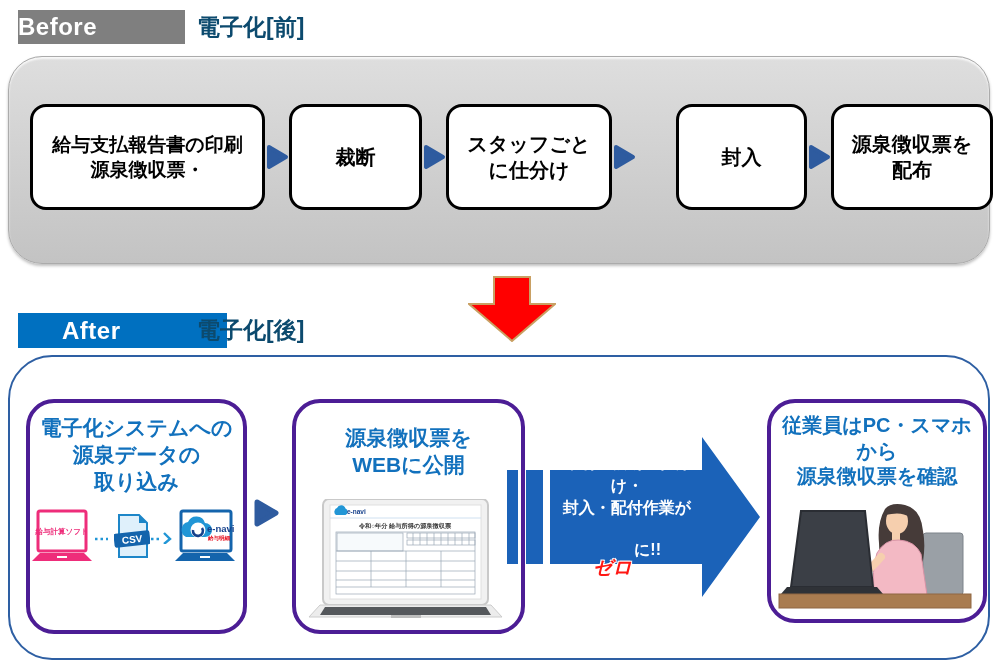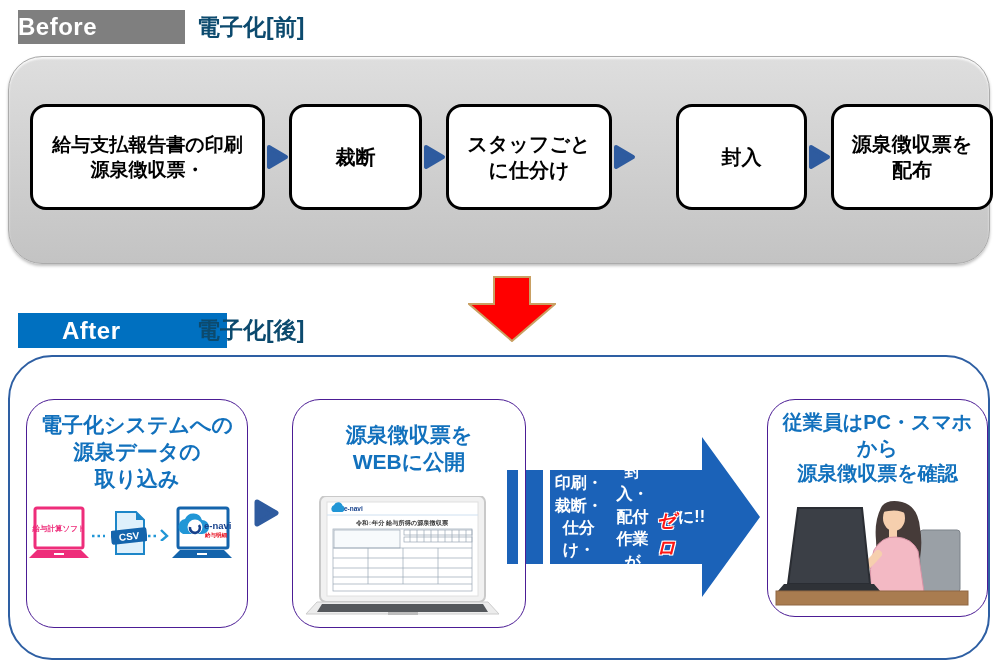--- a/index.html
+++ b/index.html
@@ -20,27 +20,27 @@
       border:1px solid #ababab;box-shadow:inset 0 2px 2px rgba(255,255,255,.8), 0 2px 3px rgba(0,0,0,.25);}
   .steps-row{left:30px;top:104px;width:936px;height:106px;display:flex;align-items:center;}
   .step-box{background:#ffffff;border:3px solid #000;border-radius:16px;height:100px;
       display:flex;flex-direction:column;align-items:center;justify-content:center;
       font-weight:bold;font-size:20px;line-height:1.32;color:#000;text-align:center;flex:0 0 auto;}
   .step-gap{flex:1 1 auto;display:flex;align-items:center;justify-content:center;}
 
   
   .after-panel{left:8px;top:355px;width:978px;height:301px;border-radius:44px;
       background:#ffffff;border:2px solid #2e5fa3;}
-  .card{position:absolute;background:#ffffff;border:1px solid #4c1d95;border-radius:28px;padding-left:7px;}
+  .card{position:absolute;background:#ffffff;border:4px solid #4c1d95;border-radius:28px;}
   .card-title{position:absolute;left:0;right:0;text-align:center;color:#1271bd;
       font-weight:bold;font-size:21px;line-height:1.28;}
 
   
   .arrow-text{position:absolute;left:42px;top:32px;width:156px;height:96px;
-      display:flex;flex-direction:row;align-items:center;justify-content:center;
+      display:flex;flex-direction:column;align-items:center;justify-content:center;
       color:#ffffff;font-weight:bold;font-size:16px;line-height:1.4;text-align:center;}
   .zero-line{display:flex;align-items:center;gap:2px;}
   .zero-word{color:#ff1713;font-style:italic;font-size:19px;
       text-shadow:-1px -1px 0 #fff,1px -1px 0 #fff,-1px 1px 0 #fff,1px 1px 0 #fff;margin-top:36px;}
 </style>
 </head>
 <body>
 
 <div class="page">
 

